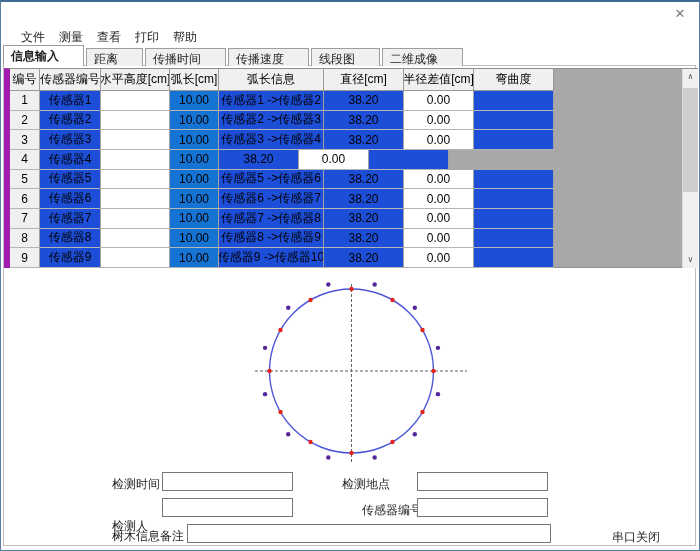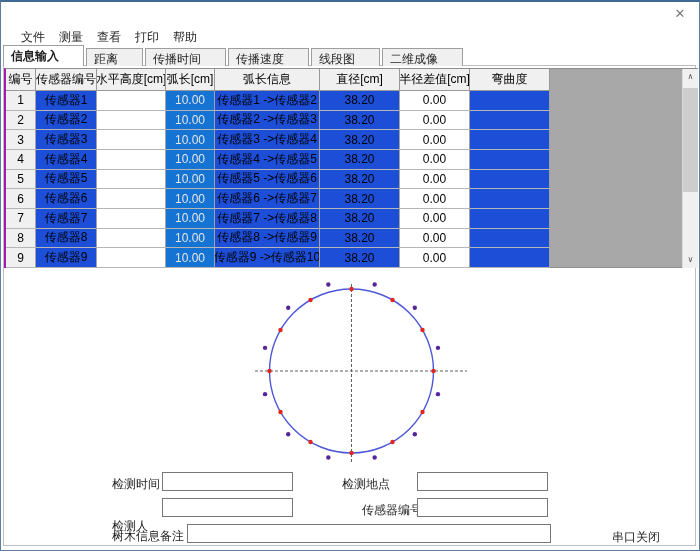--- a/index.html
+++ b/index.html
@@ -23,32 +23,32 @@
   
   .tabstrip { position:absolute; left:2px; top:43px; height:21px; display:flex; align-items:flex-end; z-index:3; }
   .tab { height:18px; padding:2px 24px 0 7px; background:#f0f0f0; border:1px solid #9e9e9e;
     border-bottom:none; margin-right:2px; white-space:nowrap; color:#1e1e1e; }
   .tab.active { height:21px; background:#fff; font-weight:bold; position:relative; z-index:4; }
   
   .tabpage { position:absolute; left:2px; top:63px; right:3px; bottom:4px; background:#fff;
     border:1px solid #bdbdbd; }
   
   .grid { position:absolute; left:0; top:2px; width:694px; height:200px; display:flex;
-    border-top:1px solid #8f8f8f; border-left:2px solid #a21caf; background:#a8a8a8; }
+    border-top:1px solid #8f8f8f; border-left:6px solid #a21caf; background:#a8a8a8; }
   .grid-main { display:flex; flex-direction:column; }
   .grid-header { display:flex; height:22px; }
   .grid-row { display:flex; height:19.7px; }
   .cell { display:flex; align-items:center; justify-content:center; overflow:hidden; white-space:nowrap;
     border-right:1px solid #a2a2a2; border-bottom:1px solid #b5b5b5; font-size:12px; }
   .hcell { background:#f0f0f0; border-right:1px solid #999; border-bottom:1px solid #999; }
   .c0{width:30px}.c1{width:61px}.c2{width:69px}.c3{width:49px}.c4{width:105px}.c5{width:80px}.c6{width:70px}.c7{width:80px}
   .c-num{background:#f0f0f0;}
   .c-gray{background:#1d4ed8;}
   .c-white{background:#ffffff;}
-  .c-blue{background:#1573d4; color:#e5e5e5;}
+  .c-blue{background:#1573d4; color:#000000;}
   .grid-filler { flex:1; background:#a8a8a8; border-bottom:1px solid #8f8f8f; }
   
   .vscroll { width:16px; background:#f0f0f0; display:flex; flex-direction:column; border-left:1px solid #dcdcdc; }
   .sbtn { height:16px; text-align:center; font-size:8px; line-height:16px; color:#505050; }
   .strack { flex:1; position:relative; }
   .sthumb { position:absolute; left:0; top:3px; width:100%; height:104px; background:#cdcdcd; }
   
   .diagram { position:absolute; left:236px; top:211px; width:230px; height:195px; }
   
   .flabel { position:absolute; color:#1e1e1e; white-space:nowrap; }
@@ -126,21 +126,20 @@
               <div class="cell c4 c-gray">传感器3 -&gt;传感器4</div>
               <div class="cell c5 c-gray">38.20</div>
               <div class="cell c6 c-white">0.00</div>
               <div class="cell c7 c-gray"></div>
             </div>
             <div class="grid-row">
               <div class="cell c0 c-num">4</div>
               <div class="cell c1 c-gray">传感器4</div>
               <div class="cell c2 c-white"></div>
               <div class="cell c3 c-blue">10.00</div>
-              <div class="cell c4 c-gray">传感器4 -&gt;传感器5</div>
               <div class="cell c5 c-gray">38.20</div>
               <div class="cell c6 c-white">0.00</div>
               <div class="cell c7 c-gray"></div>
             </div>
             <div class="grid-row">
               <div class="cell c0 c-num">5</div>
               <div class="cell c1 c-gray">传感器5</div>
               <div class="cell c2 c-white"></div>
               <div class="cell c3 c-blue">10.00</div>
               <div class="cell c4 c-gray">传感器5 -&gt;传感器6</div>

